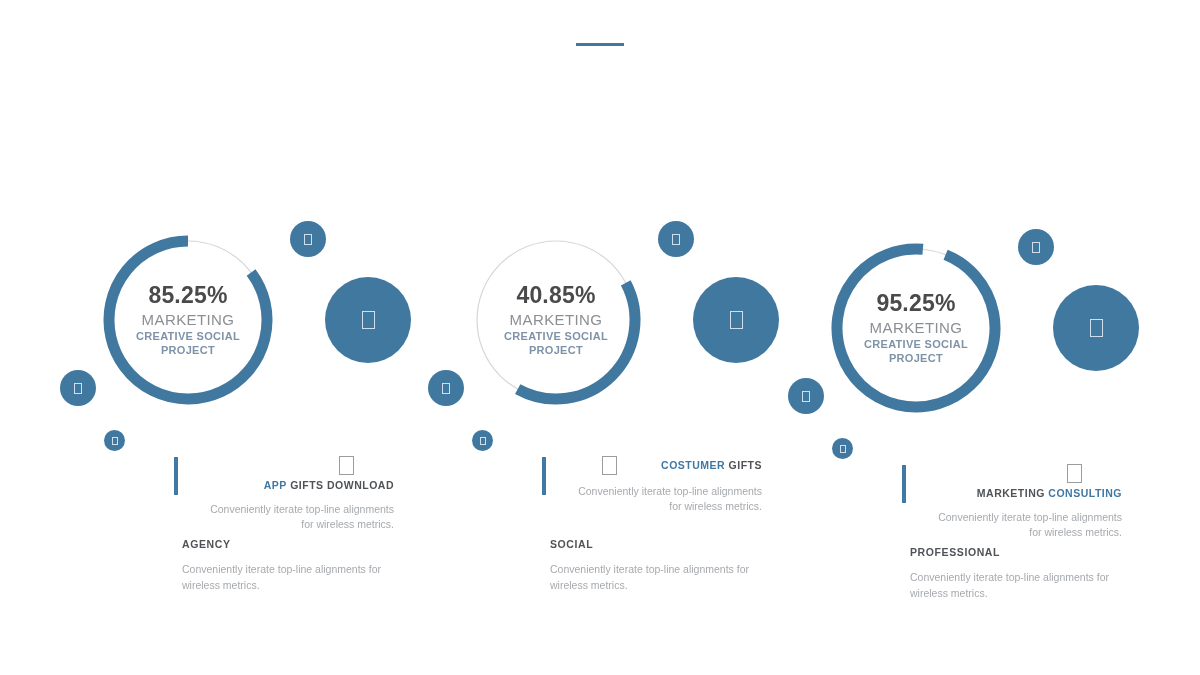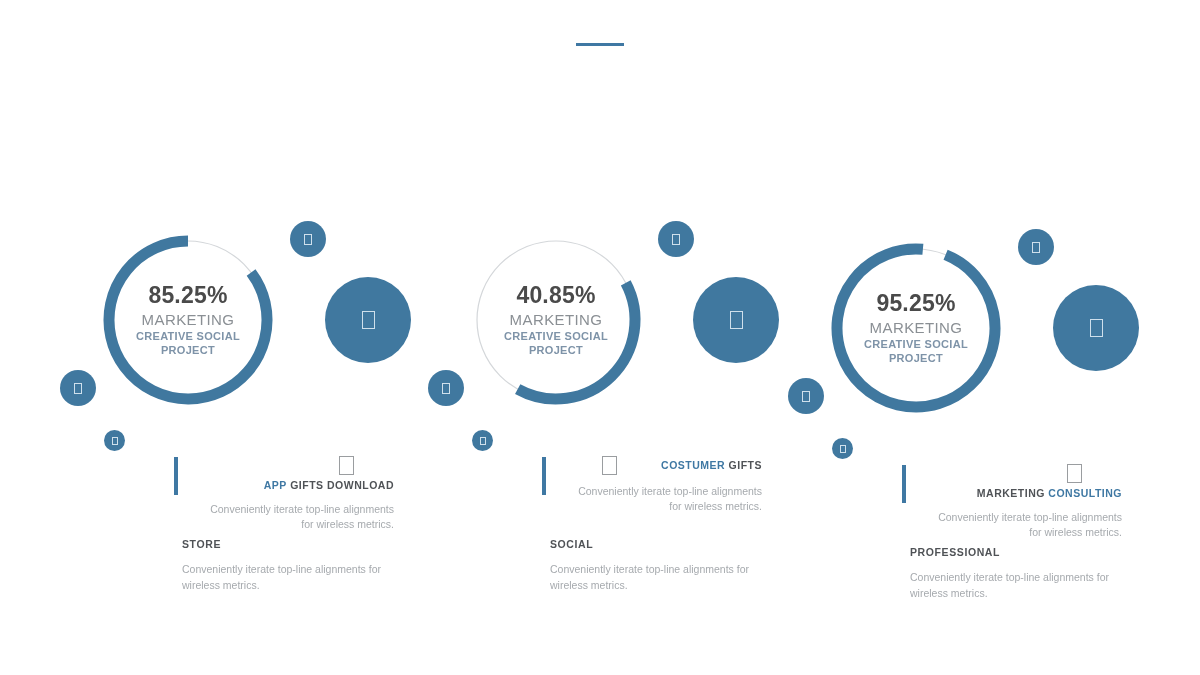--- a/index.html
+++ b/index.html
@@ -224,21 +224,21 @@
         <div class="accent-bar"></div>
         <div class="feature-body">
           <span class="feature-icon"></span>
           <span class="feature-head"><span class="hl-blue">APP</span><span>&nbsp;</span><span class="hl-dark">GIFTS DOWNLOAD</span></span>
           <div class="feature-desc">Conveniently iterate top-line alignments for wireless metrics.</div>
         </div>
       </div>
     </div>
 
     <div class="bottom">
-      <div class="bottom-title">STORE</div>
+      <div class="bottom-title">AGENCY</div>
       <div class="bottom-desc">Conveniently iterate top-line alignments for wireless metrics.</div>
     </div>
   </div>
 
   <div class="column col-1">
 
     <div class="donut-wrap">
       <svg class="donut-svg" viewBox="0 0 166 166">
         <circle cx="83" cy="83" r="79" fill="none" stroke="#d4d7da" stroke-width="1.2"></circle>
         <path id="arc1" fill="none" stroke="#40789f" stroke-width="11" stroke-linecap="butt" d="M 152.75 45.91 A 79 79 0 0 1 44.70 152.09"></path>

